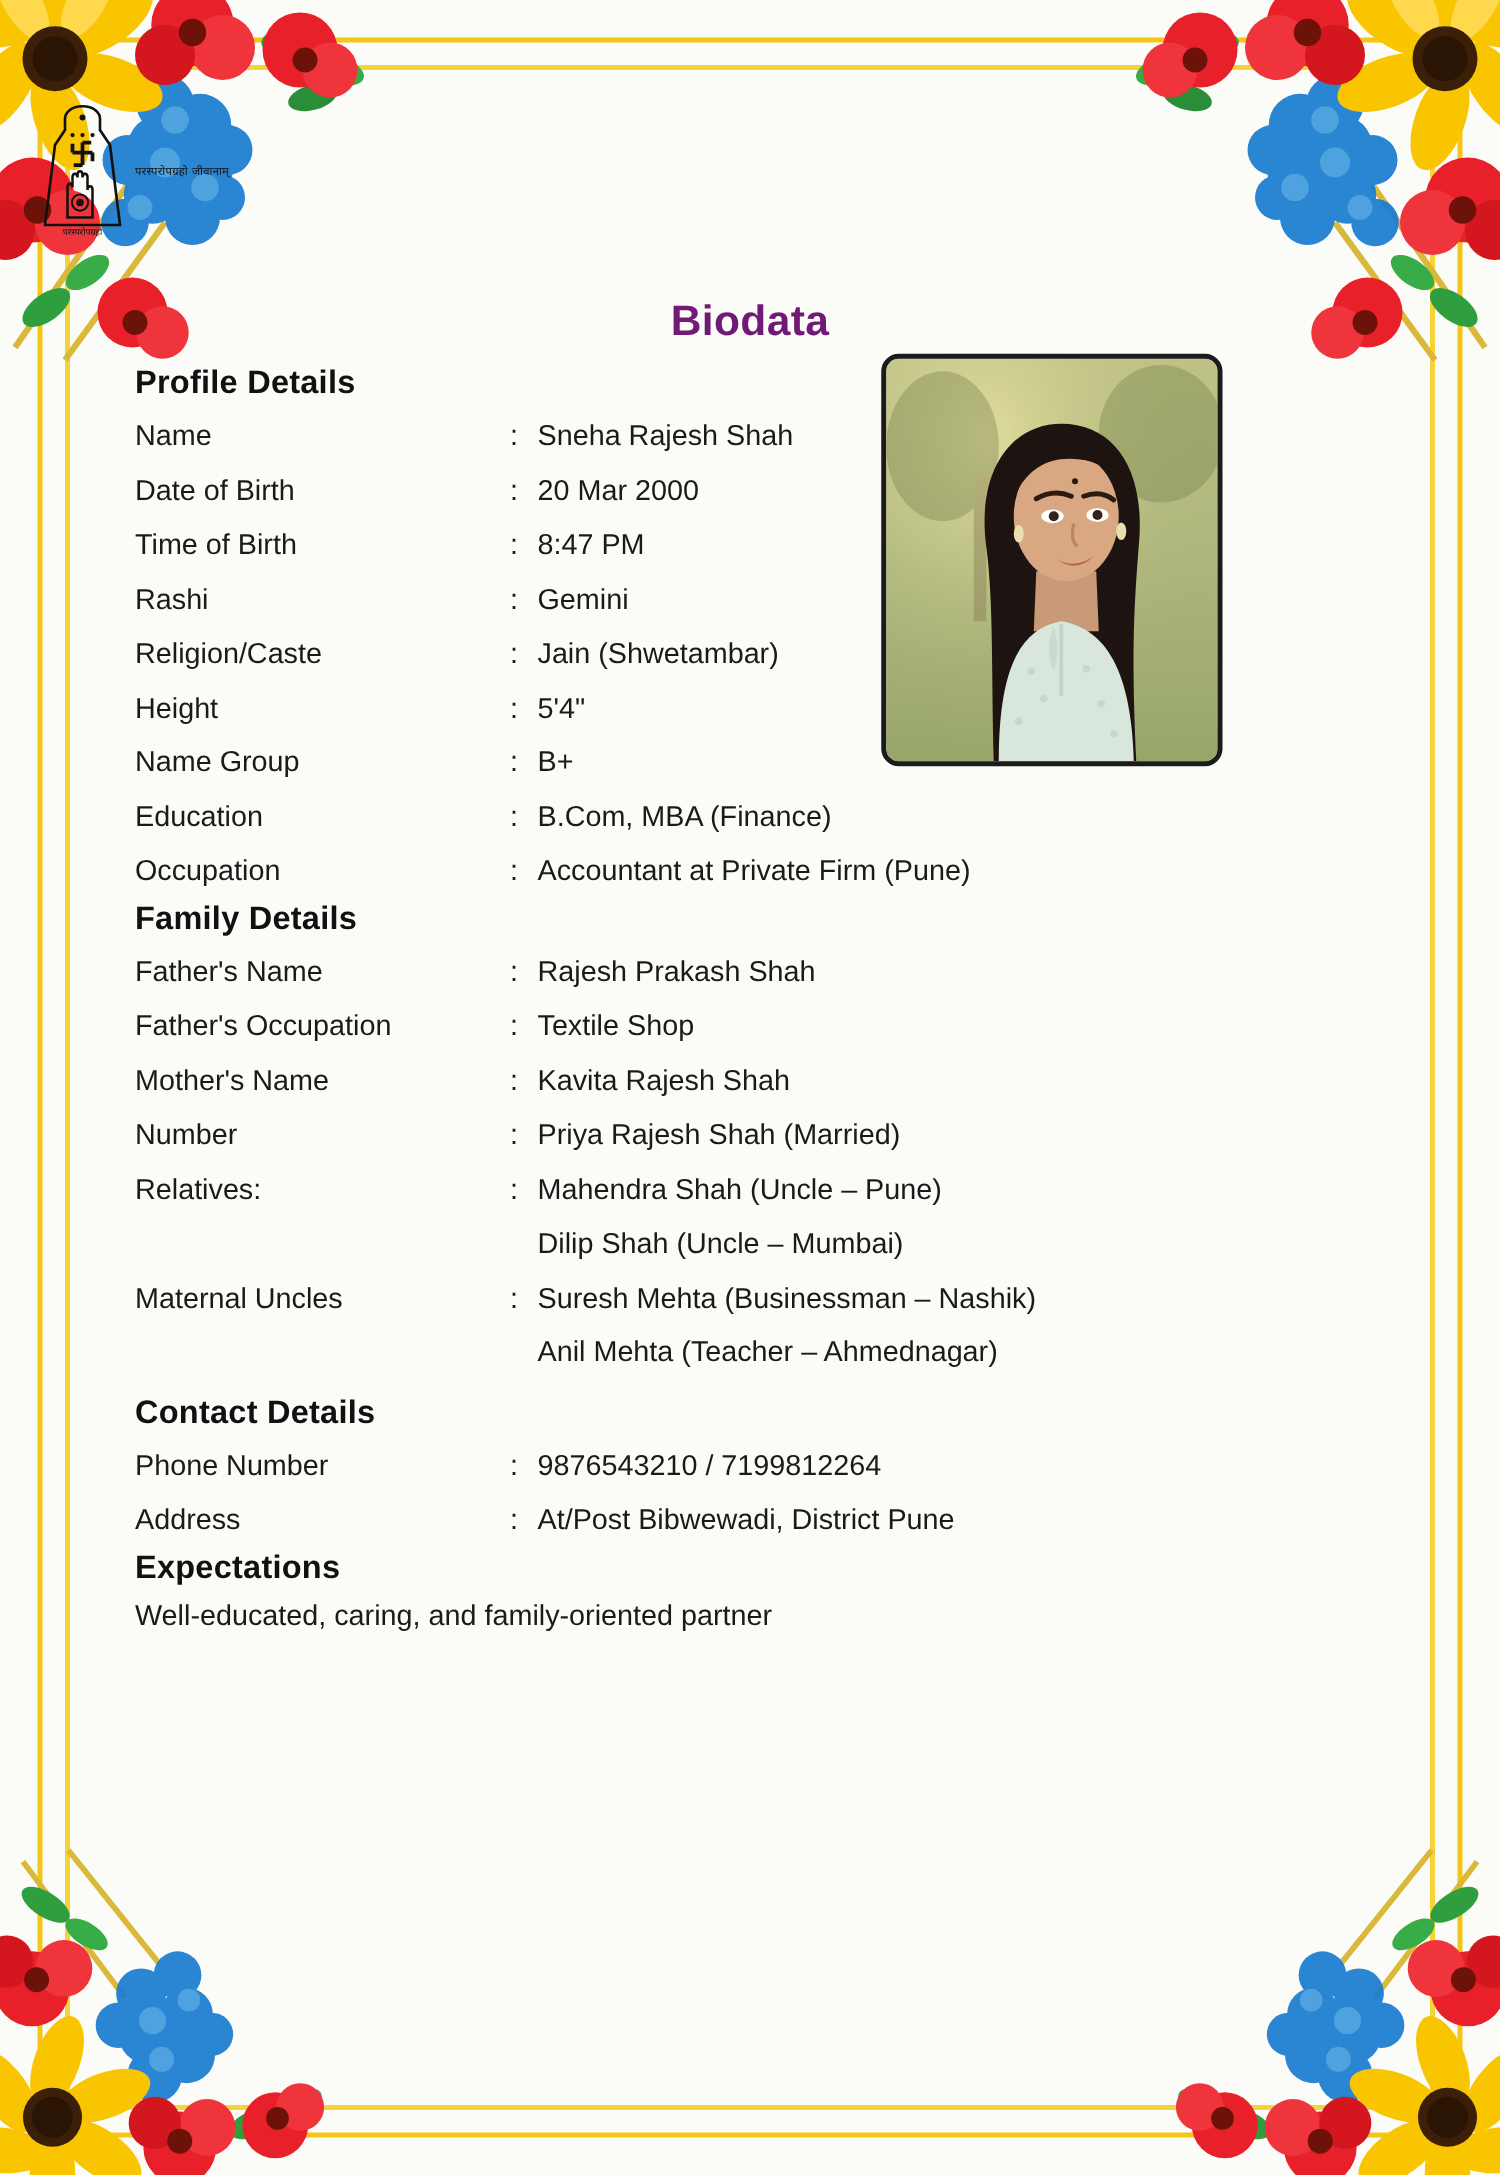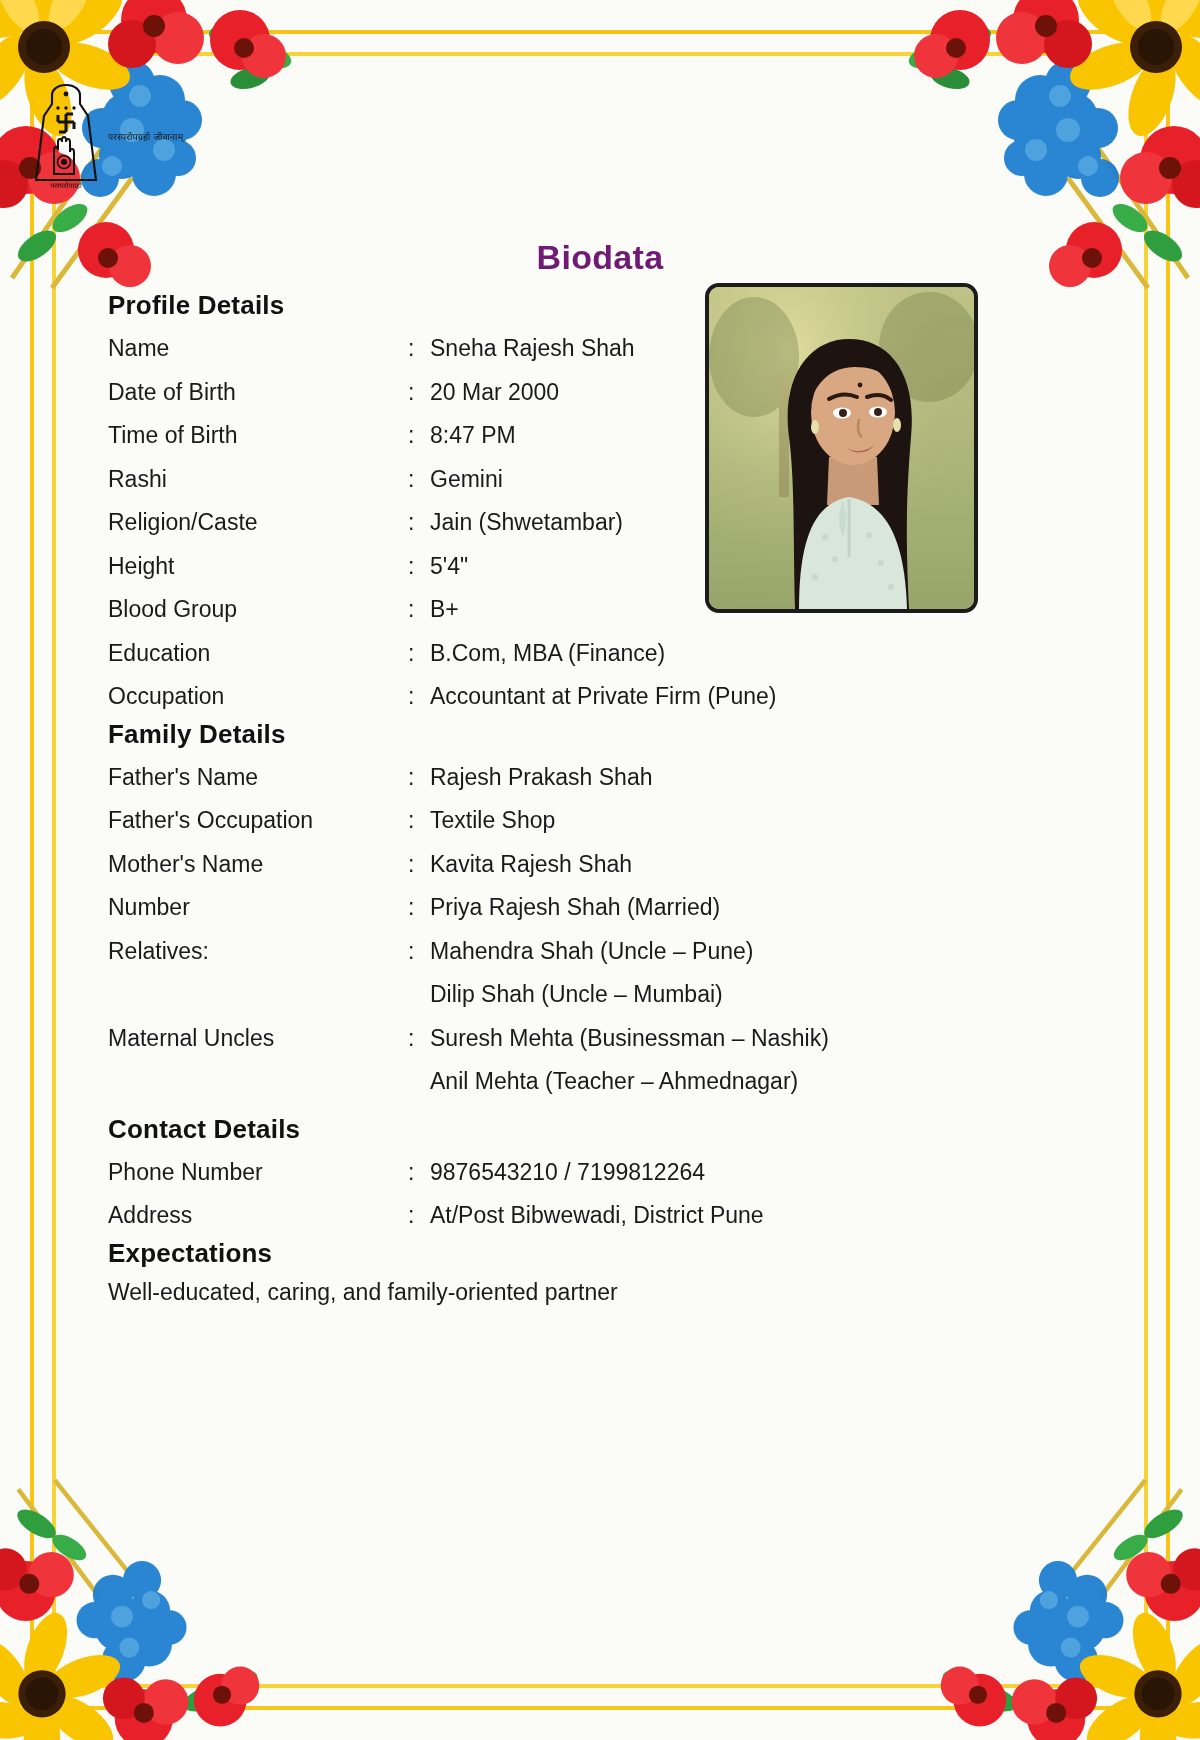--- a/index.html
+++ b/index.html
@@ -517,21 +517,21 @@
           <td class="lbl">Religion/Caste</td>
           <td class="sep">:</td>
           <td class="val">Jain (Shwetambar)</td>
         </tr>
         <tr>
           <td class="lbl">Height</td>
           <td class="sep">:</td>
           <td class="val">5'4"</td>
         </tr>
         <tr>
-          <td class="lbl">Blood Group</td>
+          <td class="lbl">Name Group</td>
           <td class="sep">:</td>
           <td class="val">B+</td>
         </tr>
         <tr>
           <td class="lbl">Education</td>
           <td class="sep">:</td>
           <td class="val">B.Com, MBA (Finance)</td>
         </tr>
         <tr>
           <td class="lbl">Occupation</td>

